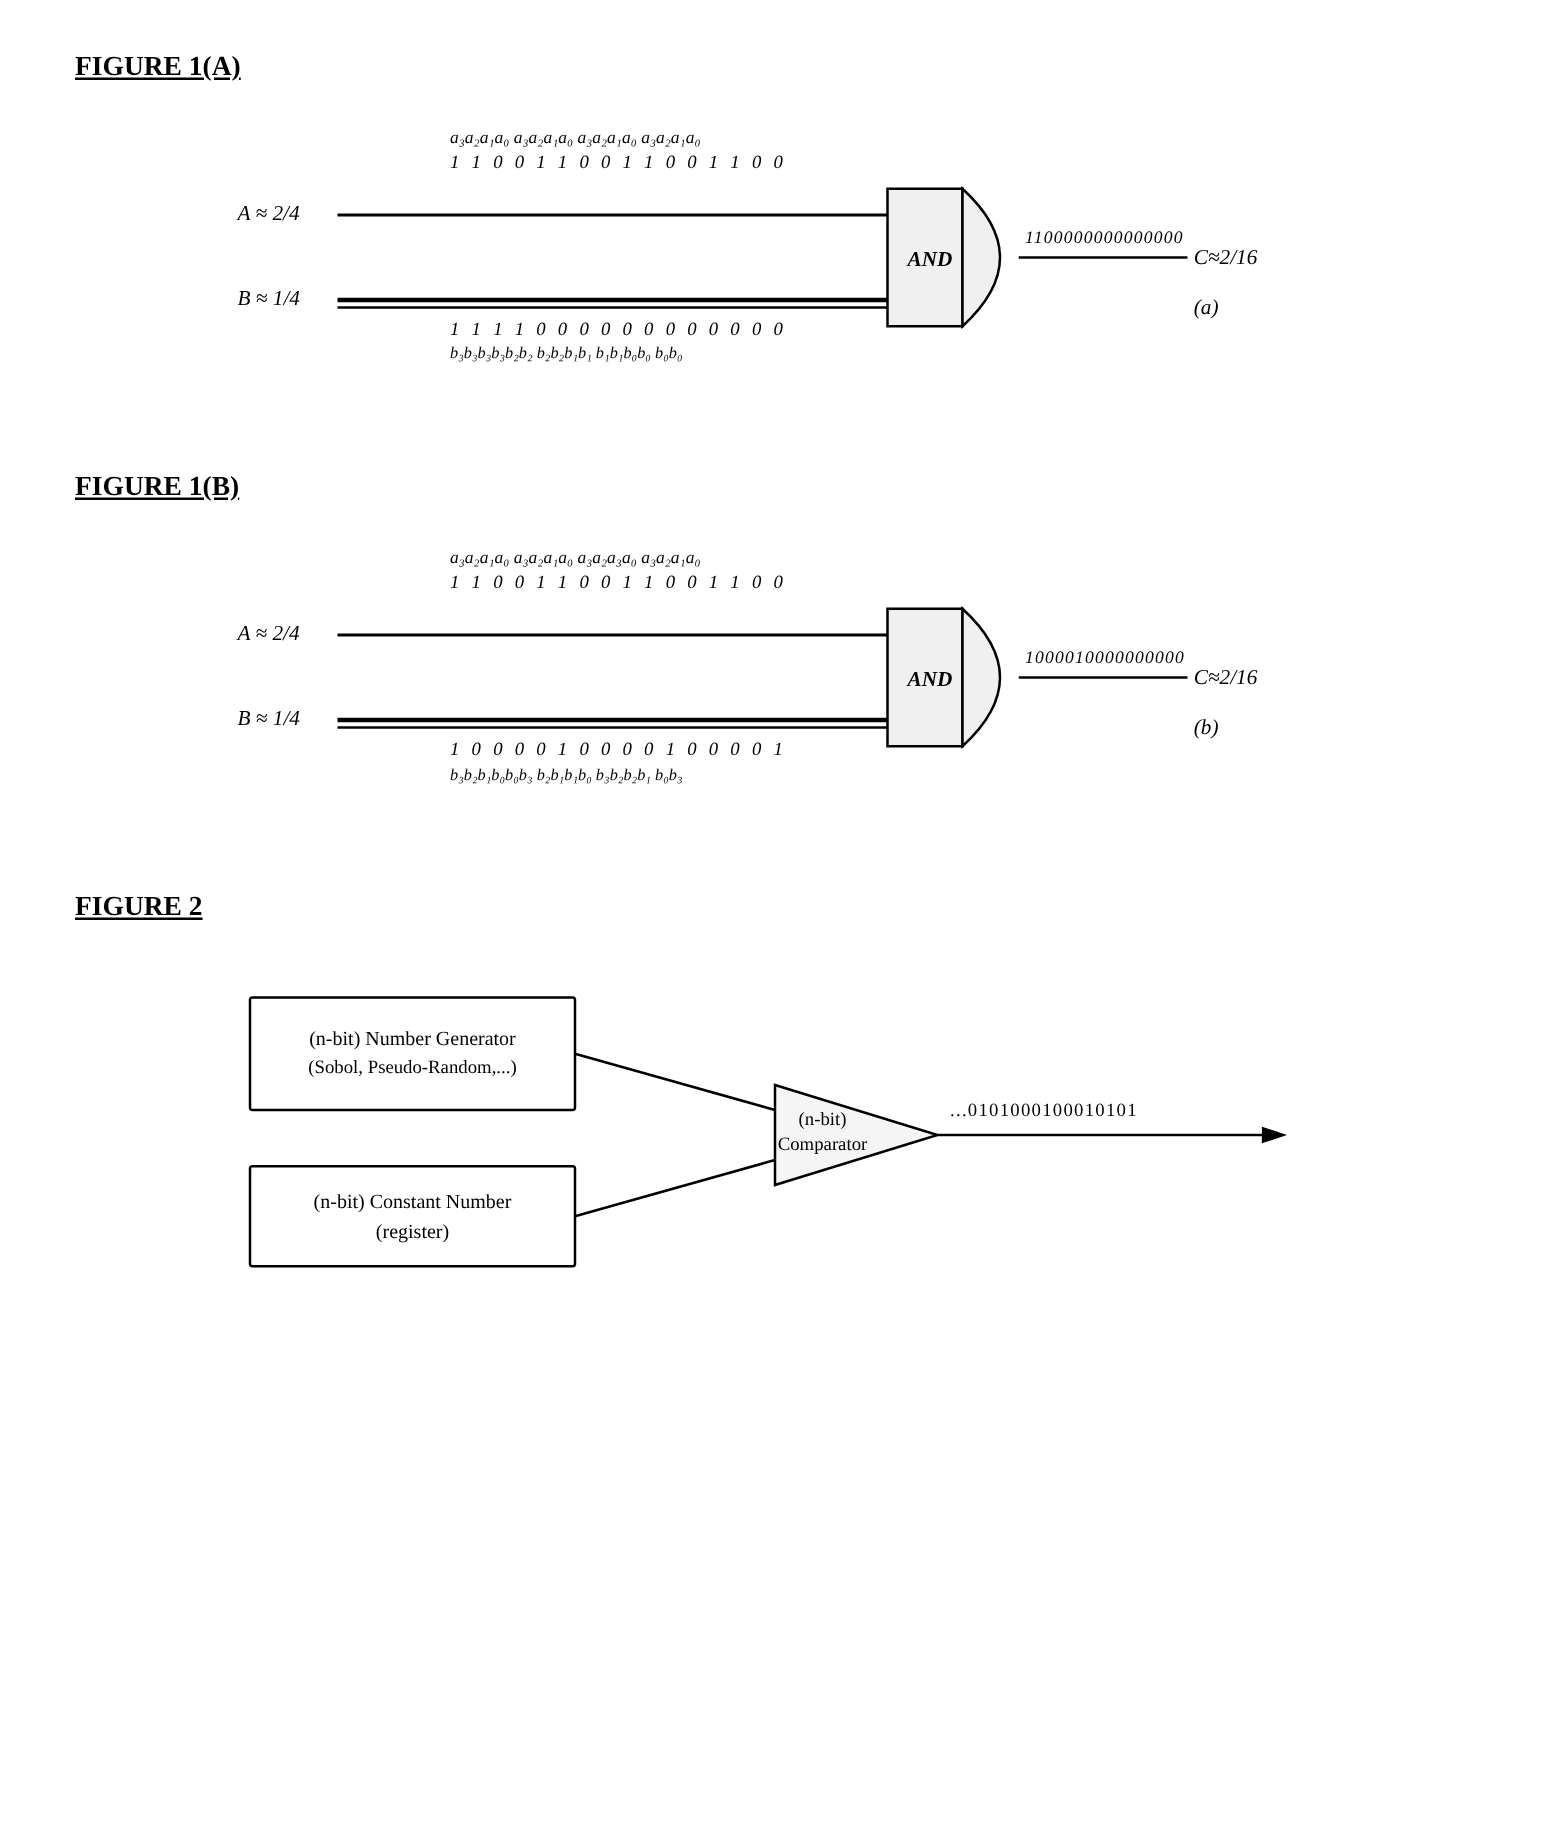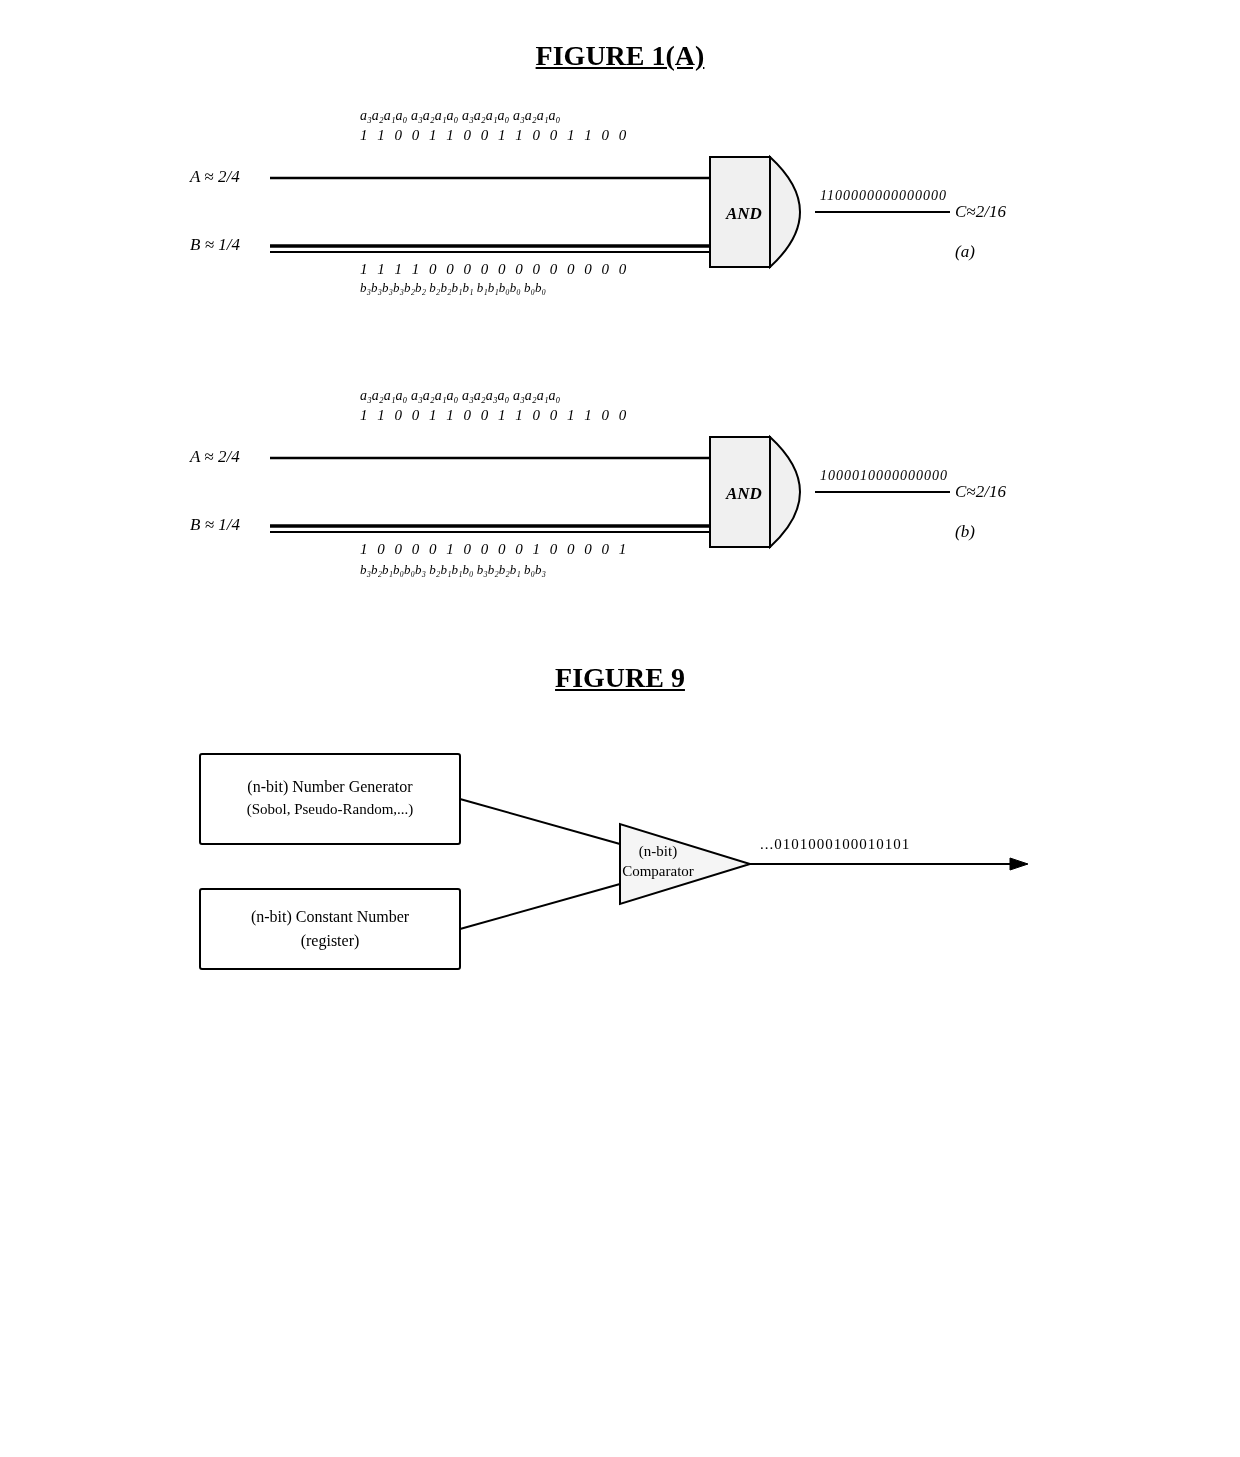--- a/index.html
+++ b/index.html
@@ -14,23 +14,23 @@
 
     .page {
       width: 1240px;
       height: 1457px;
       position: relative;
       padding: 40px 60px;
     }
 
     
     .fig-title {
-      text-align: center;
+      text-align: left;
       font-weight: bold;
-      font-size: 28px;
+      font-size: 22px;
       text-decoration: underline;
       margin-bottom: 30px;
     }
 
     
     .figure-section {
       margin-bottom: 60px;
     }
 
     
@@ -91,20 +91,21 @@
         <text x="650" y="98" font-family="Times New Roman" font-size="14" letter-spacing="1">1100000000000000</text>
 
         <text x="785" y="115" font-family="Times New Roman" font-size="17">C≈2/16</text>
 
         <text x="785" y="155" font-family="Times New Roman" font-size="17">(a)</text>
       </svg>
     </div>
   </div>
 
   <div class="figure-section">
+    <div class="fig-title">FIGURE 1(B)</div>
 
     <div class="fig1-diagram">
       <svg width="900" height="230" viewBox="0 0 900 230">
 
         <text x="190" y="18" font-family="Times New Roman" font-size="14">a₃a₂a₁a₀ a₃a₂a₁a₀ a₃a₂a₃a₀ a₃a₂a₁a₀</text>
 
         <text x="190" y="38" font-family="Times New Roman" font-size="15" letter-spacing="3">1 1 0 0  1 1 0 0  1 1 0 0  1 1 0 0</text>
 
         <text x="20" y="80" font-family="Times New Roman" font-size="17">A ≈ 2/4</text>
 
@@ -128,21 +129,21 @@
         <text x="650" y="98" font-family="Times New Roman" font-size="14" letter-spacing="1">1000010000000000</text>
 
         <text x="785" y="115" font-family="Times New Roman" font-size="17">C≈2/16</text>
 
         <text x="785" y="155" font-family="Times New Roman" font-size="17">(b)</text>
       </svg>
     </div>
   </div>
 
   <div class="figure-section">
-    <div class="fig-title">FIGURE 9</div>
+    <div class="fig-title">FIGURE 2</div>
 
     <div class="fig2-diagram">
       <svg width="900" height="280" viewBox="0 0 900 280">
 
         <rect x="30" y="30" width="260" height="90" fill="#fff" stroke="#000" stroke-width="2" rx="2"></rect>
         <text x="160" y="68" font-family="Times New Roman" font-size="16" text-anchor="middle">(n-bit) Number Generator</text>
         <text x="160" y="90" font-family="Times New Roman" font-size="15" text-anchor="middle">(Sobol, Pseudo-Random,...)</text>
 
         <rect x="30" y="165" width="260" height="80" fill="#fff" stroke="#000" stroke-width="2" rx="2"></rect>
         <text x="160" y="198" font-family="Times New Roman" font-size="16" text-anchor="middle">(n-bit) Constant Number</text>

